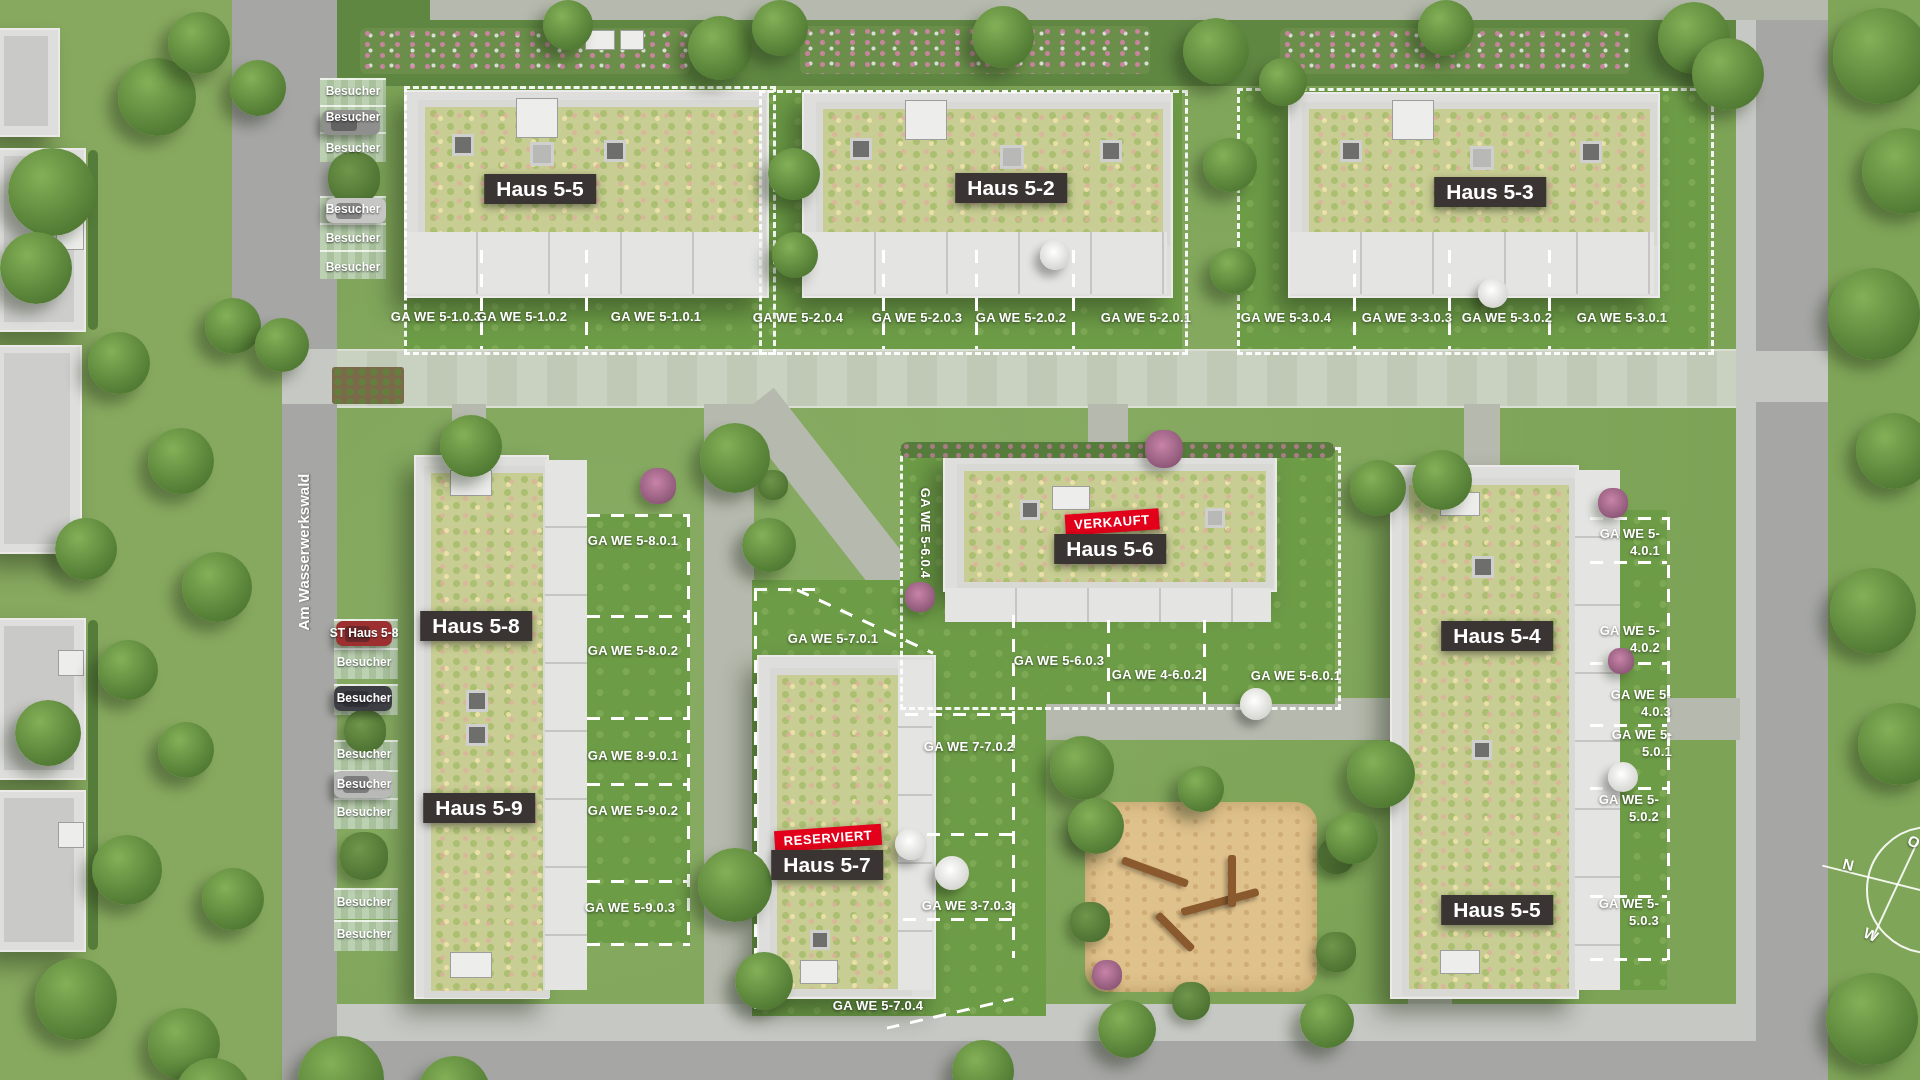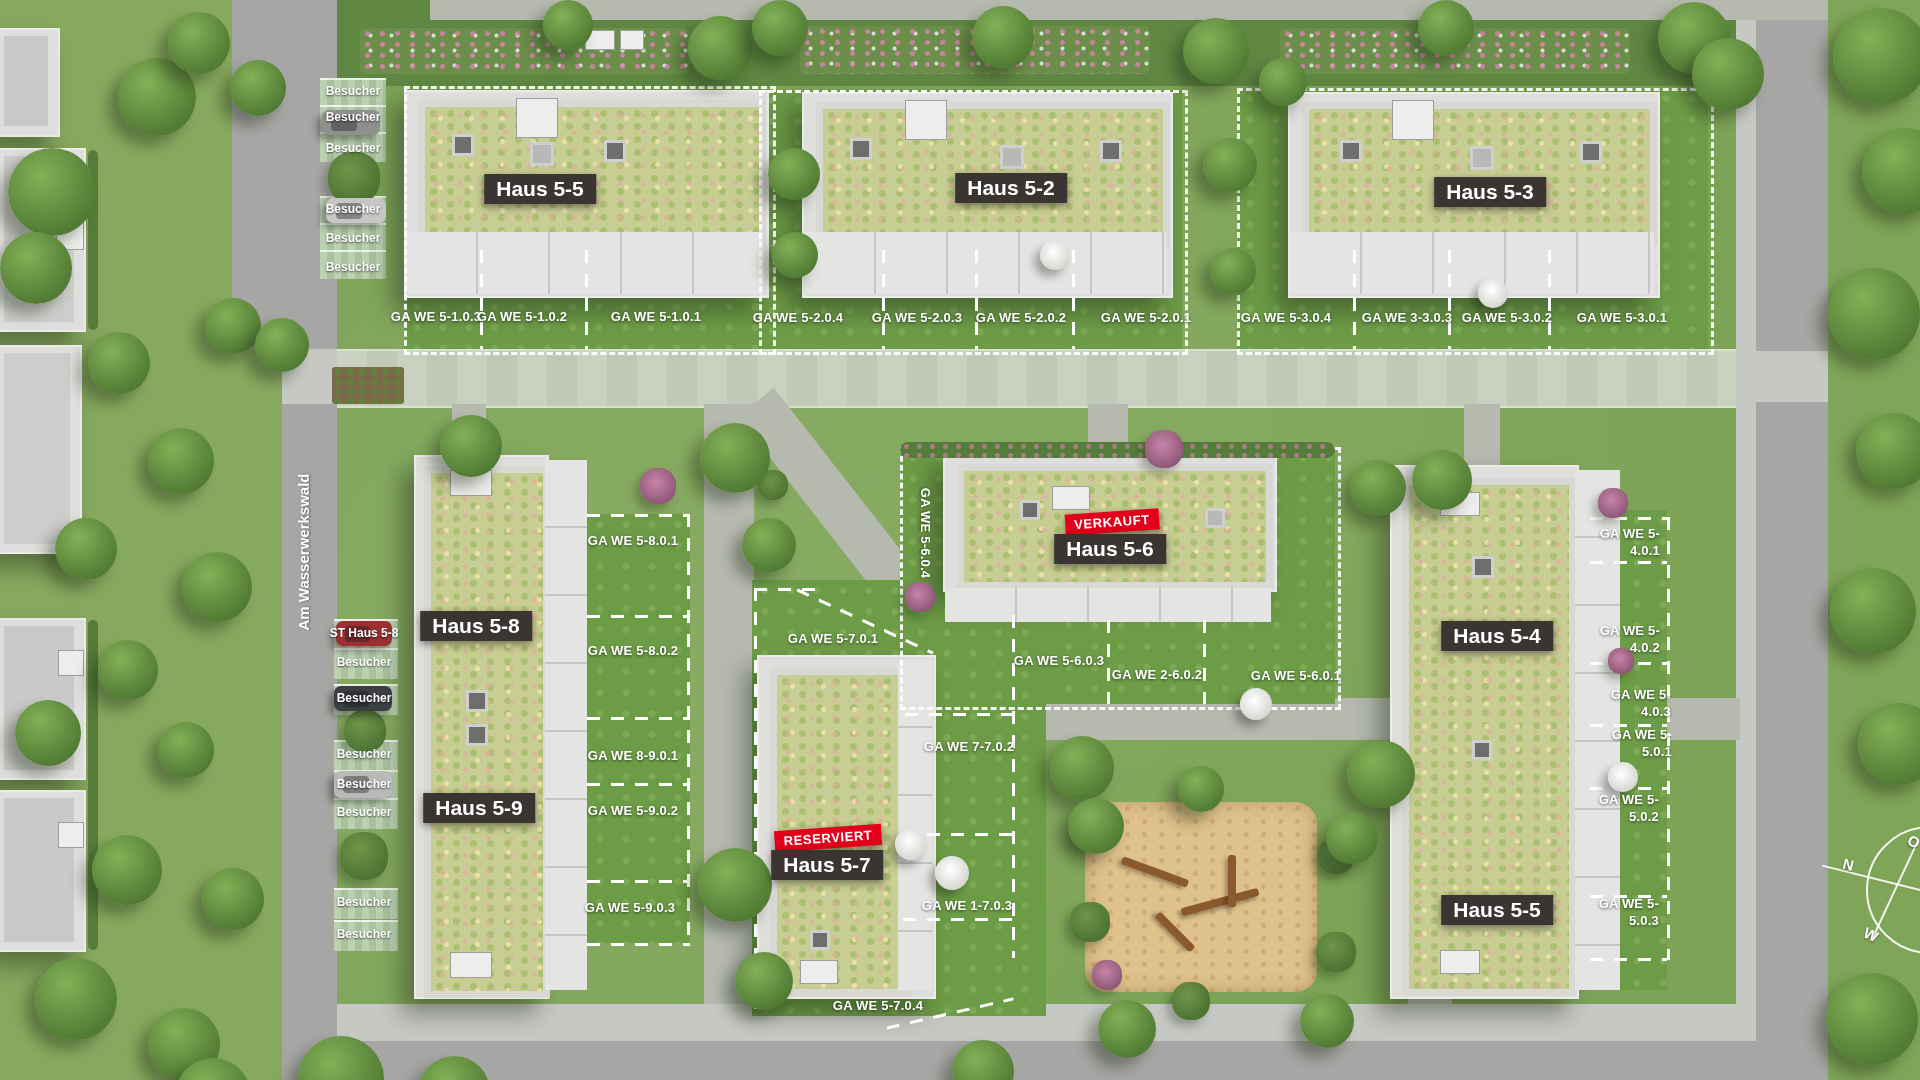--- a/index.html
+++ b/index.html
@@ -389,26 +389,26 @@
   <div class="ga" style="left:1622px;top:317px">GA WE 5-3.0.1</div>
 
   <div class="ga" style="left:633px;top:540px">GA WE 5-8.0.1</div>
   <div class="ga" style="left:633px;top:650px">GA WE 5-8.0.2</div>
   <div class="ga" style="left:633px;top:755px">GA WE 8-9.0.1</div>
   <div class="ga" style="left:633px;top:810px">GA WE 5-9.0.2</div>
   <div class="ga" style="left:630px;top:907px">GA WE 5-9.0.3</div>
 
   <div class="ga vert" style="left:925px;top:533px">GA WE 5-6.0.4</div>
   <div class="ga" style="left:1059px;top:660px">GA WE 5-6.0.3</div>
-  <div class="ga" style="left:1157px;top:674px">GA WE 2-6.0.2</div>
+  <div class="ga" style="left:1157px;top:674px">GA WE 4-6.0.2</div>
   <div class="ga" style="left:1296px;top:675px">GA WE 5-6.0.1</div>
 
   <div class="ga" style="left:833px;top:638px">GA WE 5-7.0.1</div>
   <div class="ga" style="left:969px;top:746px">GA WE 7-7.0.2</div>
-  <div class="ga" style="left:967px;top:905px">GA WE 1-7.0.3</div>
+  <div class="ga" style="left:967px;top:905px">GA WE 3-7.0.3</div>
   <div class="ga" style="left:878px;top:1005px">GA WE 5-7.0.4</div>
 
   <div class="ga wrap" style="left:1628px;top:543px">GA WE 5-4.0.1</div>
   <div class="ga wrap" style="left:1628px;top:640px">GA WE 5-4.0.2</div>
   <div class="ga wrap" style="left:1639px;top:704px">GA WE 5-4.0.3</div>
   <div class="ga wrap" style="left:1640px;top:744px">GA WE 5-5.0.1</div>
   <div class="ga wrap" style="left:1627px;top:809px">GA WE 5-5.0.2</div>
   <div class="ga wrap" style="left:1627px;top:913px">GA WE 5-5.0.3</div>
 
   <div class="badge" style="left:540px;top:189px">Haus 5-5</div>

